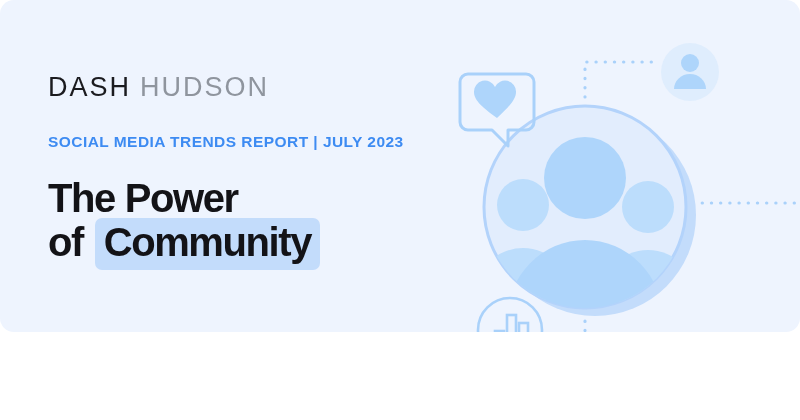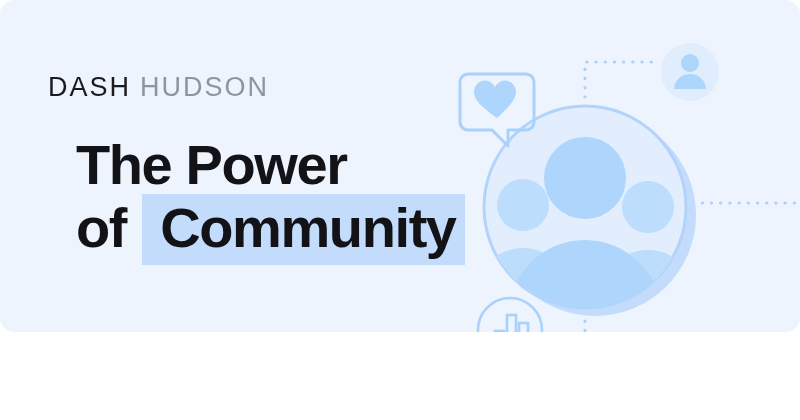--- a/index.html
+++ b/index.html
@@ -53,35 +53,34 @@
     font-size: 15.5px;
     font-weight: 700;
     letter-spacing: 0.45px;
     color: #3d8bf2;
     line-height: 1;
     white-space: nowrap;
     margin-bottom: 26px;
   }
 
   #headline {
-    font-size: 56px;
+    font-size: 40px;
     font-weight: 700;
     letter-spacing: -1.4px;
     color: #131317;
     line-height: 1.12;
-    margin-left: 28px;
   }
   #headline .headline-line {
     display: block;
     white-space: nowrap;
   }
   #headline .headline-highlight {
     background: #c3dcfb;
-    border-radius: 0;
-    padding: 2px 9px 6px 18px;
+    border-radius: 7px;
+    padding: 2px 9px 6px 9px;
     margin-left: 2px;
     box-decoration-break: clone;
     -webkit-box-decoration-break: clone;
   }
 
   
   #illustration {
     position: absolute;
     left: 440px;
     top: 0;
@@ -96,20 +95,21 @@
 <body>
 
 <div id="cover-card">
 
   <div id="text-column">
 
     <div id="brand-logo">
       <span class="logo-dash">DASH</span><span style="display:inline-block;width:9px"></span><span class="logo-hudson">HUDSON</span>
     </div>
 
+    <div id="report-eyebrow">SOCIAL MEDIA TRENDS REPORT | JULY 2023</div>
 
     <div id="headline">
       <span class="headline-line">The Power</span>
       <span class="headline-line"><span>of </span><span class="headline-highlight">Community</span></span>
     </div>
 
   </div>
 
   <div id="illustration">
     <svg width="360" height="420" viewBox="0 0 360 420" xmlns="http://www.w3.org/2000/svg">

